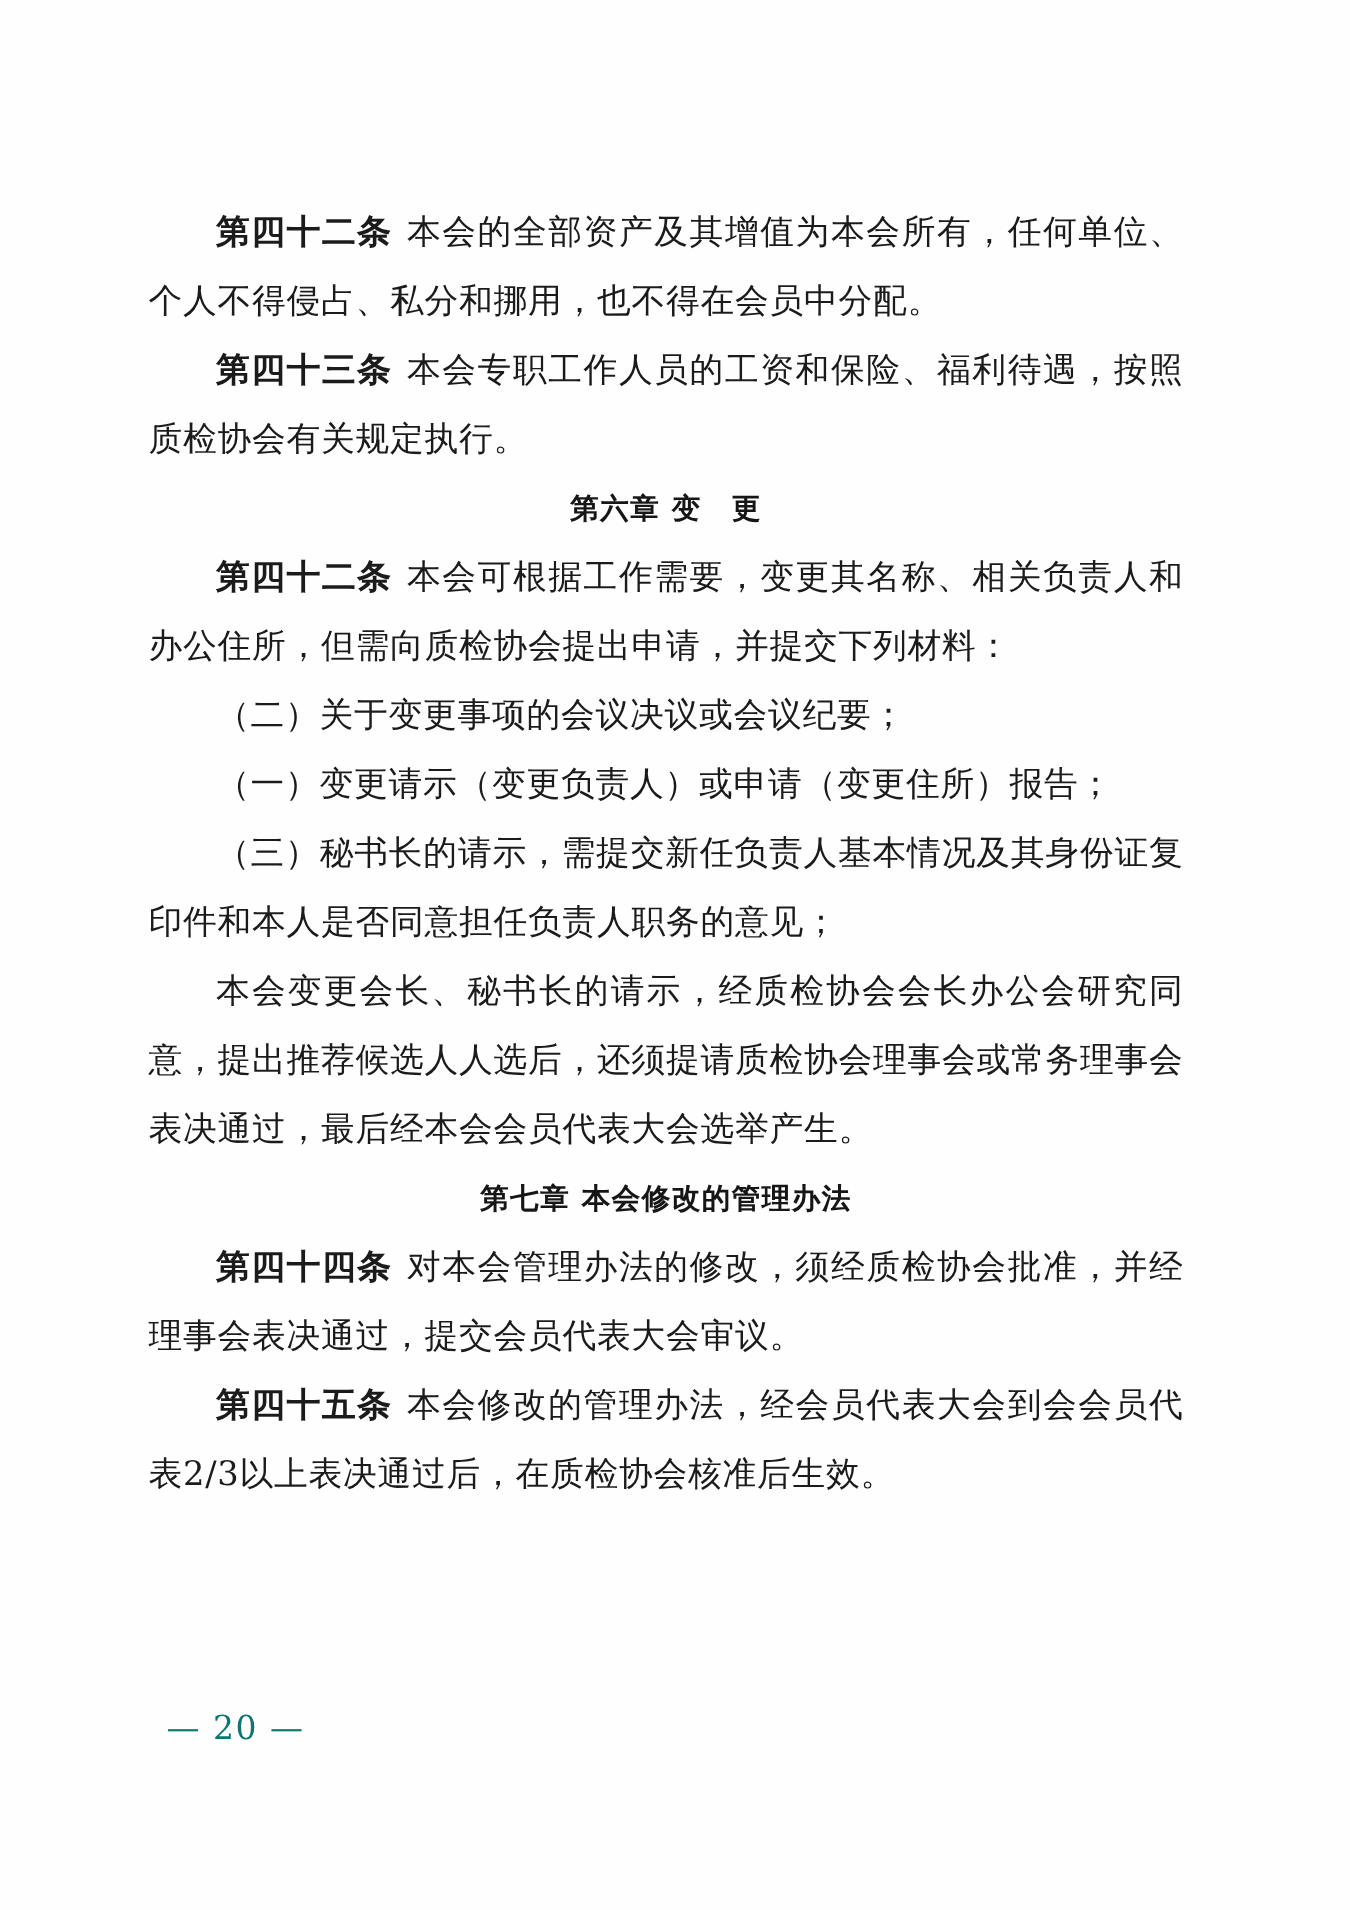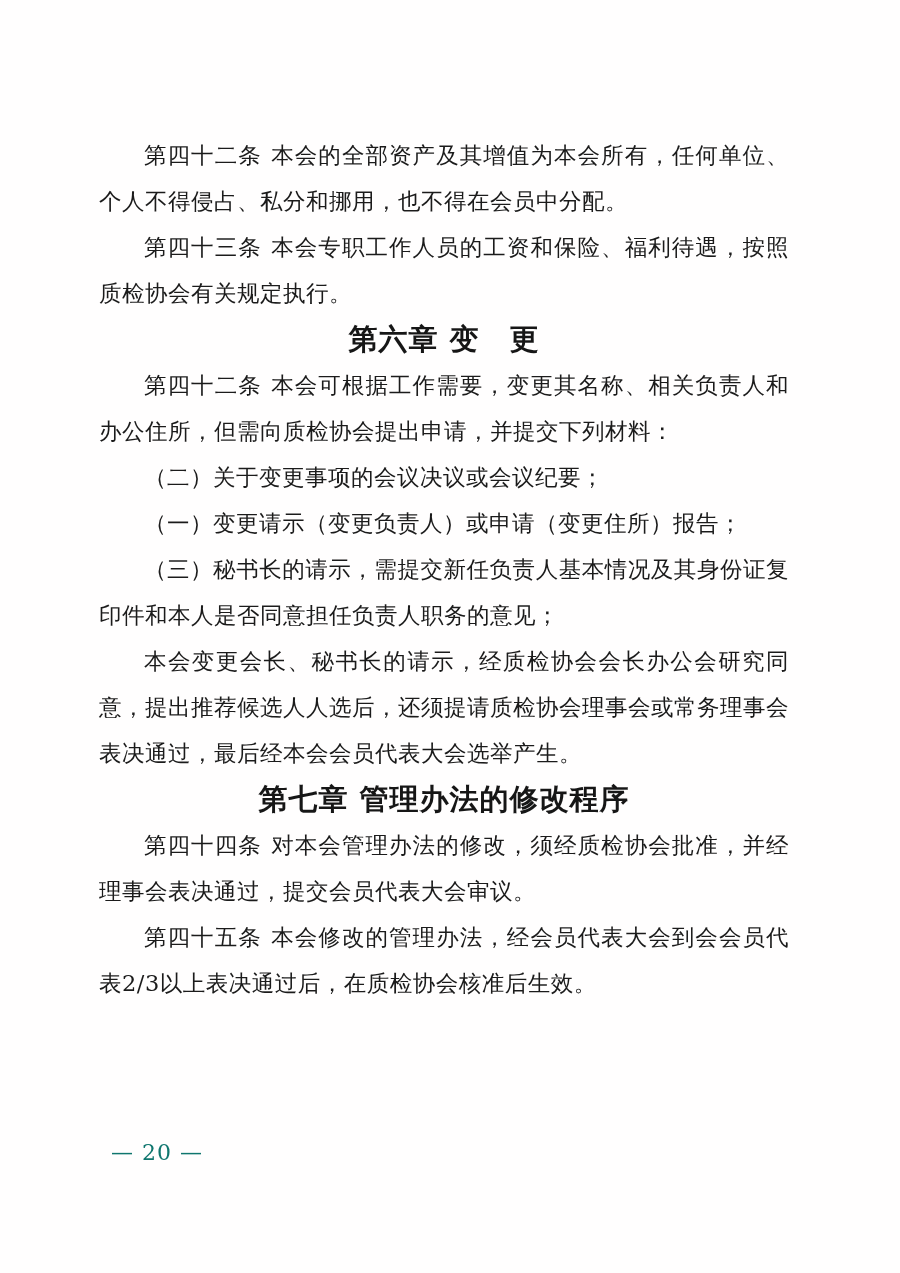--- a/index.html
+++ b/index.html
@@ -24,25 +24,25 @@
   .body-para {
     font-size: 22.5px;
     line-height: 46px;
     text-align: justify;
     text-indent: 2em;
     font-family: "DejaVu Serif", "Liberation Serif", serif;
     color: #1b1b1b;
     letter-spacing: 0.5px;
   }
   .article-label {
-    font-weight: 400;
+    font-weight: 700;
     padding-right: 0.42em;
   }
   .chapter-heading {
-    font-size: 29px;
+    font-size: 19px;
     line-height: 46px;
     font-weight: 700;
     text-align: center;
     text-indent: 0;
     font-family: "DejaVu Sans", "Liberation Sans", sans-serif;
     color: #161616;
     letter-spacing: 1px;
   }
   .page-footer {
     position: absolute;
@@ -72,21 +72,21 @@
     <p class="body-para">（二）关于变更事项的会议决议或会议纪要；</p>
 
     <p class="body-para">（一）变更请示（变更负责人）或申请（变更住所）报告；</p>
 
     <p class="body-para">（三）秘书长的请示，需提交新任负责人基本情况及其身份证复印件和本人是否同意担任负责人职务的意见；</p>
 
 
 
     <p class="body-para">本会变更会长、秘书长的请示，经质检协会会长办公会研究同意，提出推荐候选人人选后，还须提请质检协会理事会或常务理事会表决通过，最后经本会会员代表大会选举产生。</p>
 
-    <h2 class="chapter-heading">第七章 管理办法的修改程序</h2>
+    <h2 class="chapter-heading">第七章 本会修改的管理办法</h2>
 
     <p class="body-para"><span class="article-label">第四十四条</span><span>对本会管理办法的修改，须经质检协会批准，并经理事会表决通过，提交会员代表大会审议。</span></p>
 
     <p class="body-para"><span class="article-label">第四十五条</span><span>本会修改的管理办法，经会员代表大会到会会员代表2/3以上表决通过后，在质检协会核准后生效。</span></p>
 
   </div>
 
   <div class="page-footer">— 20 —</div>
 </div>
 

